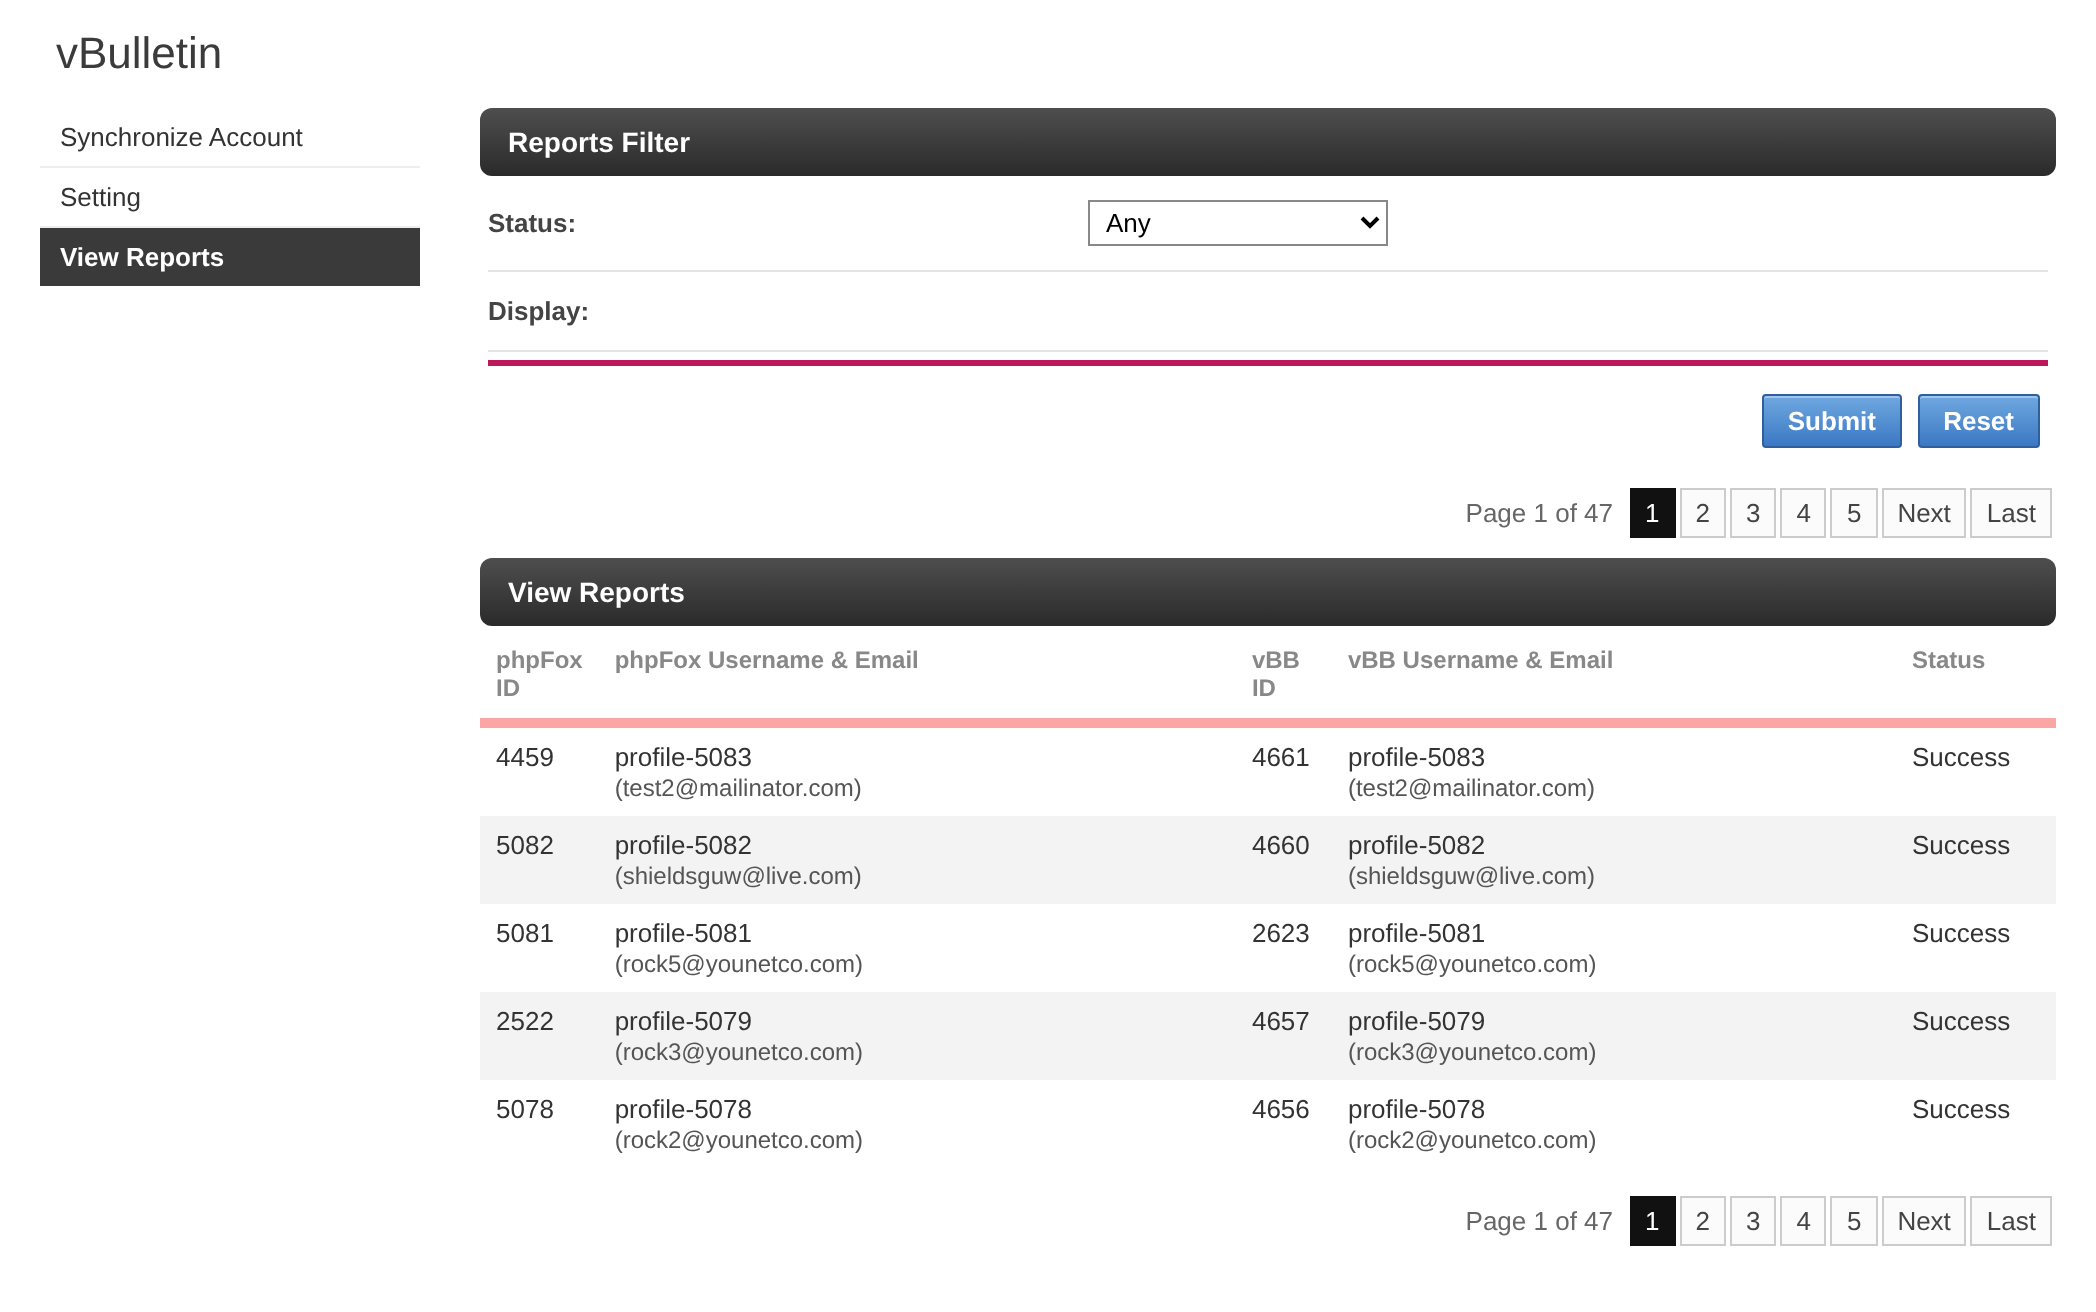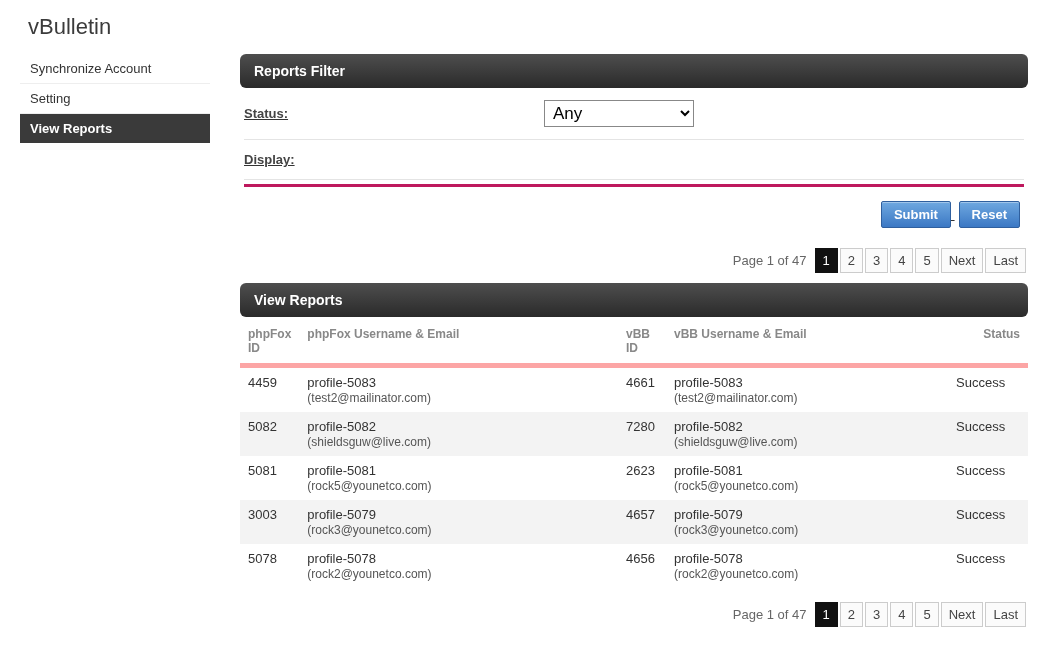--- a/index.html
+++ b/index.html
@@ -9,26 +9,26 @@
   .layout { display: flex; align-items: flex-start; }
   .sidebar { width: 190px; flex: 0 0 190px; }
   .sidebar a { display: block; padding: 7px 10px; font-size: 13px; color: #333; text-decoration: none; border-bottom: 1px solid #eee; cursor: pointer; }
   .sidebar a.active { background: #3a3a3a; color: #fff; font-weight: bold; border-bottom: none; }
   .main { flex: 1; padding-left: 30px; min-width: 0; }
   .bar {
     background: linear-gradient(#4e4e4e, #2a2a2a);
     color: #fff; font-weight: bold; font-size: 14px;
     padding: 9px 14px; border-radius: 6px;
   }
-  .filter { padding: 0 4px; text-decoration: underline; }
+  .filter { padding: 0 4px; }
   .row { display: flex; align-items: center; padding: 12px 0; border-bottom: 1px solid #e4e4e4; }
   .row:last-child { border-bottom: none; }
   .row .lbl { width: 300px; font-weight: bold; color: #444; }
   .row .ctl select {
-    font-size: 17px; padding: 2px 4px; min-width: 120px;
+    font-size: 13px; padding: 2px 4px; min-width: 120px;
     border: 1px solid #888; background: #fff;
   }
   .row .ctl select.status { width: 150px; min-width: 150px; }
   .actions { text-align: right; padding: 14px 4px 6px 0; border-top: 3px solid #be185d; margin-top: 4px; }
   .btn {
     display: inline-block; padding: 5px 12px; margin-left: 4px;
     background: linear-gradient(#6fa8e0, #3b78c4);
     color: #fff; font-weight: bold; font-size: 13px;
     border: 1px solid #2f5f9e; border-radius: 2px; cursor: pointer;
     box-shadow: inset 0 1px 0 rgba(255,255,255,.35);
@@ -41,21 +41,21 @@
     color: #444; background: #fbfbfb; text-decoration: none; cursor: pointer;
     font-size: 13px;
   }
   .pager a.current { background: #111; color: #fff; border-color: #111; }
   .tbl { width: 100%; border-collapse: collapse; }
   .tbl thead th {
     text-align: left; font-size: 12px; color: #888; font-weight: bold;
     padding: 10px 8px 8px 8px; border-bottom: 5px solid #fca5a5; vertical-align: top;
   }
   .tbl thead th.num { width: 48px; }
-  .tbl thead th.status { width: 80px; text-align: right; }
+  .tbl thead th.status { width: 80px; text-align: left; }
   .tbl tbody td { padding: 7px 8px; font-size: 13px; vertical-align: top; }
   .tbl tbody tr:nth-child(even) td { background: #f3f3f3; }
   .tbl .sub { color: #555; font-size: 12px; }
 </style>
 </head>
 <body>
 
 <div class="wrap">
   <div class="brand">vBulletin</div>
 
@@ -103,33 +103,33 @@
             <tr>
               <td>4459</td>
               <td>profile-5083<br><span class="sub">(test2@mailinator.com)</span></td>
               <td>4661</td>
               <td>profile-5083<br><span class="sub">(test2@mailinator.com)</span></td>
               <td>Success</td>
             </tr>
             <tr>
               <td>5082</td>
               <td>profile-5082<br><span class="sub">(shieldsguw@live.com)</span></td>
-              <td>7280</td>
+              <td>4660</td>
               <td>profile-5082<br><span class="sub">(shieldsguw@live.com)</span></td>
               <td>Success</td>
             </tr>
             <tr>
               <td>5081</td>
               <td>profile-5081<br><span class="sub">(rock5@younetco.com)</span></td>
               <td>2623</td>
               <td>profile-5081<br><span class="sub">(rock5@younetco.com)</span></td>
               <td>Success</td>
             </tr>
             <tr>
-              <td>3003</td>
+              <td>2522</td>
               <td>profile-5079<br><span class="sub">(rock3@younetco.com)</span></td>
               <td>4657</td>
               <td>profile-5079<br><span class="sub">(rock3@younetco.com)</span></td>
               <td>Success</td>
             </tr>
             <tr>
               <td>5078</td>
               <td>profile-5078<br><span class="sub">(rock2@younetco.com)</span></td>
               <td>4656</td>
               <td>profile-5078<br><span class="sub">(rock2@younetco.com)</span></td>

